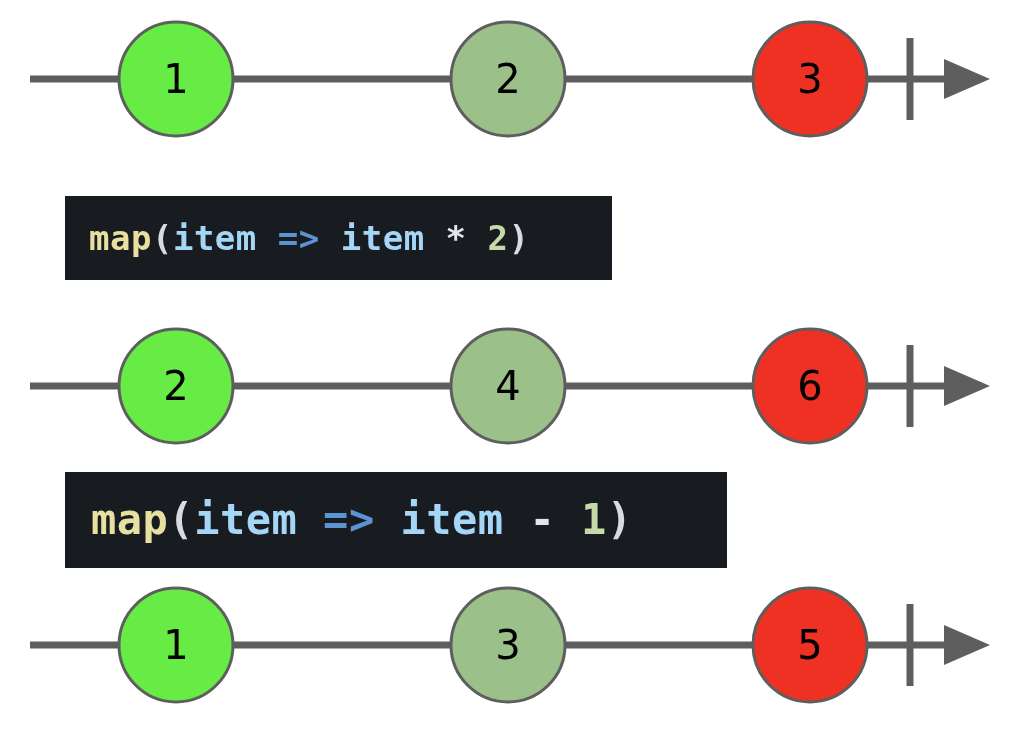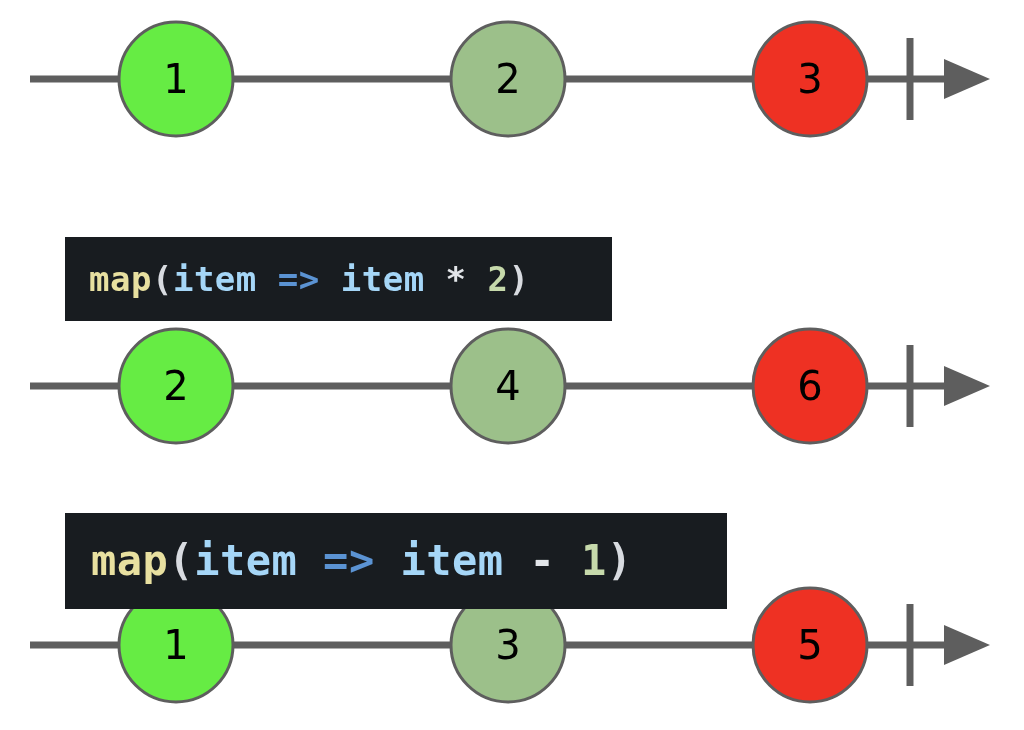--- a/index.html
+++ b/index.html
@@ -40,21 +40,20 @@
     background: #181c20;
     box-sizing: border-box;
     display: flex;
     align-items: center;
     white-space: pre;
     font-family: "DejaVu Sans Mono", monospace;
     font-weight: bold;
     letter-spacing: 0.5px;
     line-height: 1;
     overflow: hidden;
-    margin-top: 41px;
   }
 
   .tok { display: inline-block; }
   .tok-fn    { color: #e8e0a0; }
   .tok-punct { color: #d8dbe0; }
   .tok-param { color: #a5d6f7; }
   .tok-arrow { color: #5b93d3; }
   .tok-op    { color: #e2e5e9; }
   .tok-num   { color: #c6d9ab; }
 </style>

